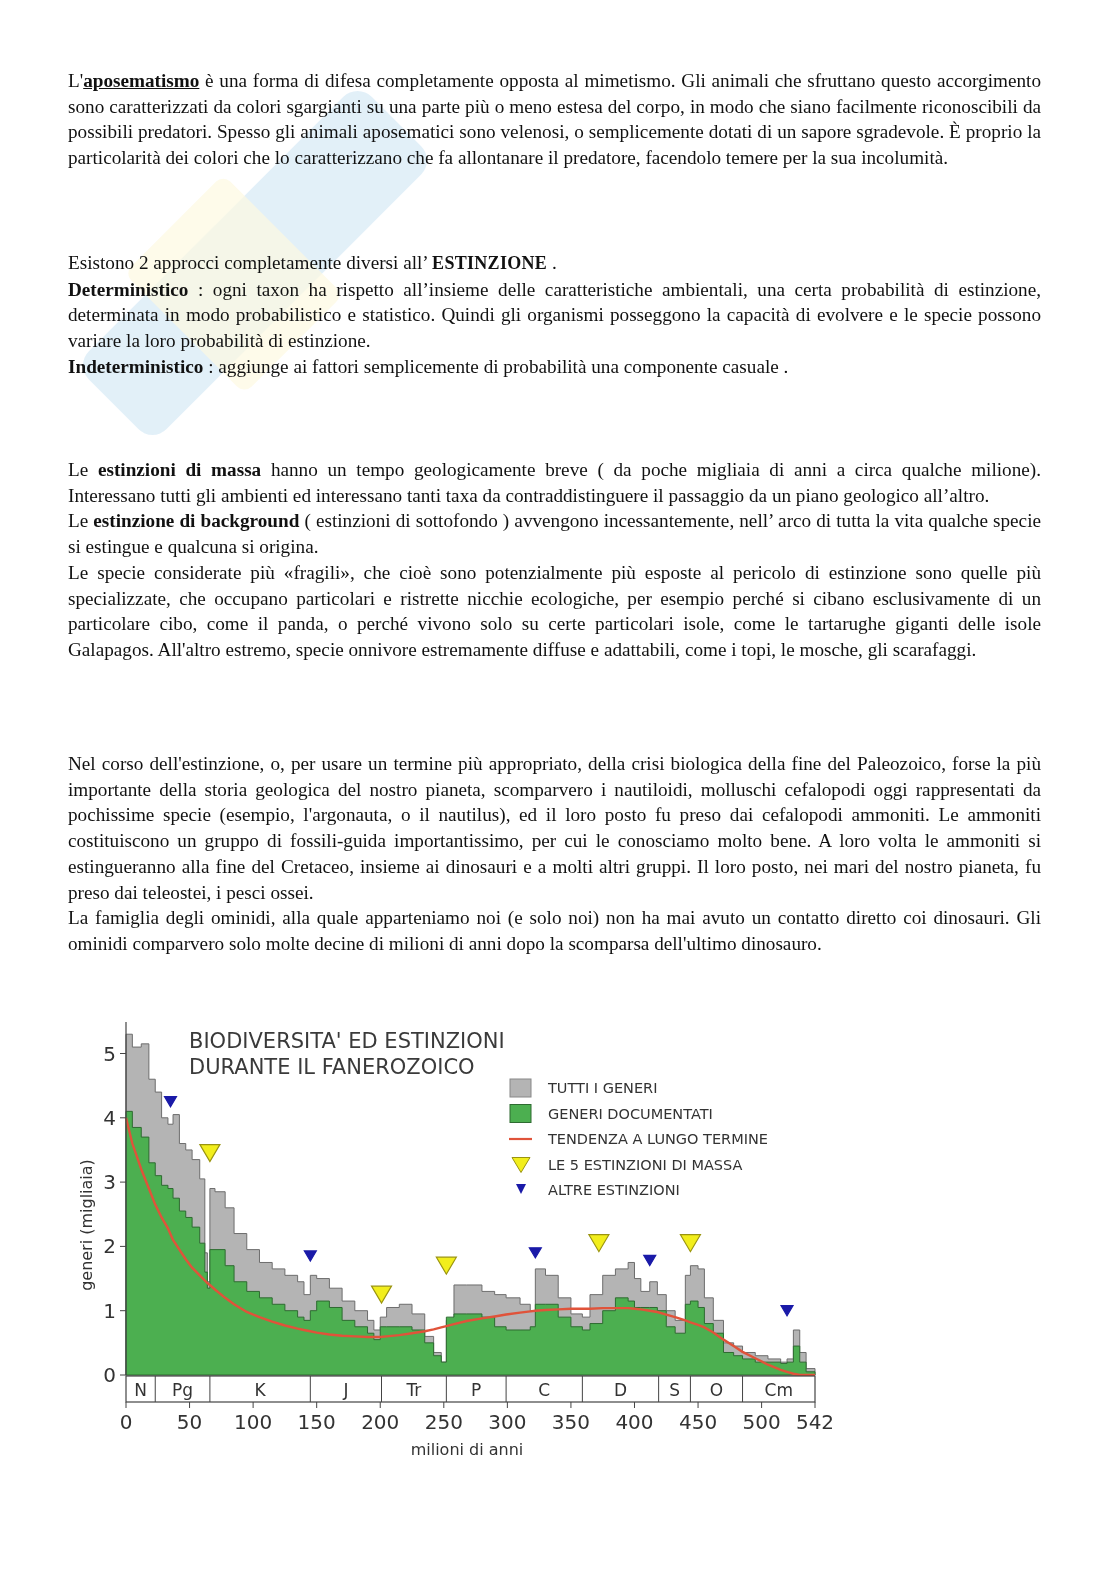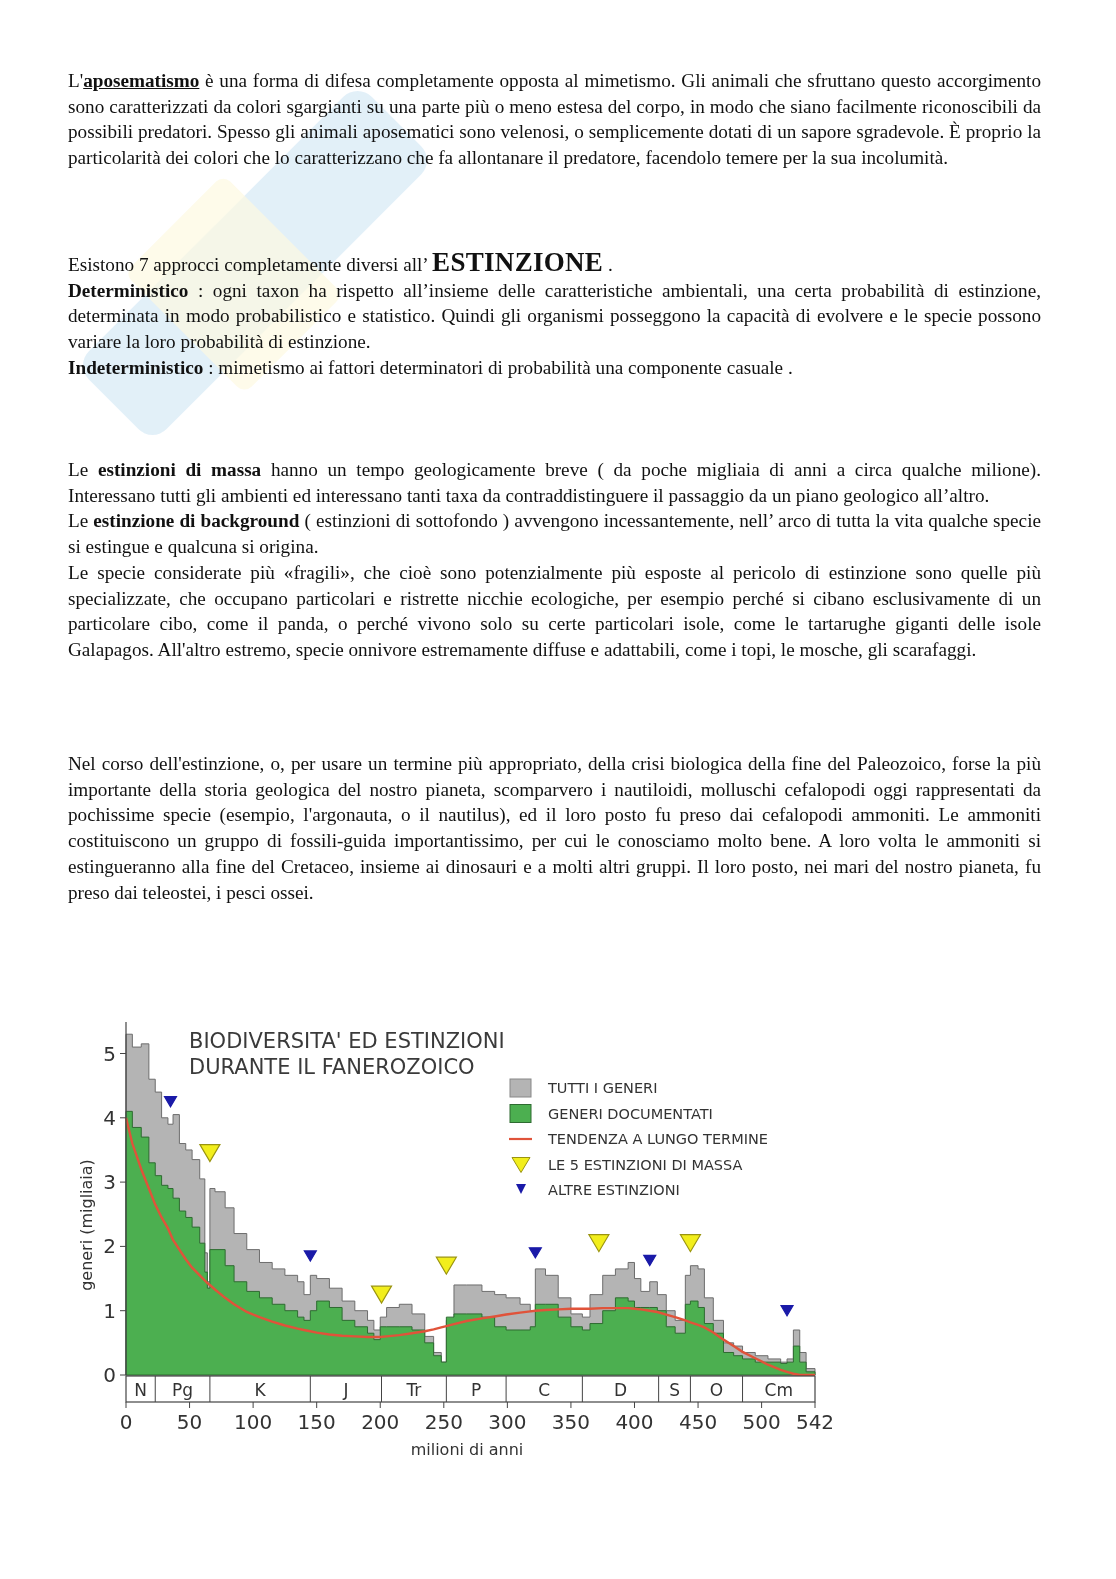--- a/index.html
+++ b/index.html
@@ -12,54 +12,55 @@
   .text-block {
     position: absolute; left: 68px; width: 973px;
     font-family: "Liberation Serif", "DejaVu Serif", serif;
     font-size: 19.2px; line-height: 25.7px; color: #111;
     text-align: justify; z-index: 1;
   }
   .text-block p { margin: 0; }
   .last-line { text-align-last: left; }
   b { font-weight: bold; }
   .u { text-decoration: underline; font-weight: bold; }
-  .big { font-size: 27px; font-weight: bold; letter-spacing: 0.3px; margin-top: 12px; }
+  .big { font-size: 18px; font-weight: bold; letter-spacing: 0.3px; margin-top: 12px; }
   .chart { position: absolute; left: 60px; top: 1010px; width: 800px; height: 470px; z-index: 1; }
   .chart svg text { font-family: "DejaVu Sans", "Liberation Sans", sans-serif; }
 </style>
 </head>
 <body>
 
 <div class="page">
 
   <svg class="watermark" viewBox="0 0 470 420">
     <g opacity="0.13" transform="rotate(-45 235 210)">
       <rect x="40" y="150" width="400" height="110" rx="20" fill="#2b8fd0"></rect>
       <rect x="140" y="120" width="140" height="170" rx="10" fill="#f3d21c" opacity="0.7"></rect>
     </g>
   </svg>
 
   <div class="text-block" style="top:68px;">
     <p class="last-line"><span>L'</span><span class="u">aposematismo</span><span> è una forma di difesa completamente opposta al mimetismo. Gli animali che sfruttano questo accorgimento sono caratterizzati da colori sgargianti su una parte più o meno estesa del corpo, in modo che siano facilmente riconoscibili da possibili predatori. Spesso gli animali aposematici sono velenosi, o semplicemente dotati di un sapore sgradevole. È proprio la particolarità dei colori che lo caratterizzano che fa allontanare il predatore, facendolo temere per la sua incolumità.</span></p>
   </div>
 
   <div class="text-block" style="top:250px;">
-    <p class="last-line"><span>Esistono 7 approcci completamente diversi all’ </span><span class="big">ESTINZIONE</span><span> .</span></p>
+    <p class="last-line"><span>Esistono 2 approcci completamente diversi all’ </span><span class="big">ESTINZIONE</span><span> .</span></p>
     <p class="last-line"><b>Deterministico</b><span> : ogni taxon ha rispetto all’insieme delle caratteristiche ambientali, una certa probabilità di estinzione, determinata in modo probabilistico e statistico. Quindi gli organismi posseggono la capacità di evolvere e le specie possono variare la loro probabilità di estinzione.</span></p>
-    <p class="last-line"><b>Indeterministico</b><span> : mimetismo ai fattori determinatori di probabilità una componente casuale .</span></p>
+    <p class="last-line"><b>Indeterministico</b><span> : aggiunge ai fattori semplicemente di probabilità una componente casuale .</span></p>
   </div>
 
   <div class="text-block" style="top:457px;">
     <p class="last-line"><span>Le </span><b>estinzioni di massa</b><span> hanno un tempo geologicamente breve ( da poche migliaia di anni a circa qualche milione). Interessano tutti gli ambienti ed interessano tanti taxa da contraddistinguere il passaggio da un piano geologico all’altro.</span></p>
     <p class="last-line"><span>Le </span><b>estinzione di background</b><span> ( estinzioni di sottofondo ) avvengono incessantemente, nell’ arco di tutta la vita qualche specie si estingue e qualcuna si origina.</span></p>
     <p class="last-line">Le specie considerate più «fragili», che cioè sono potenzialmente più esposte al pericolo di estinzione sono quelle più specializzate, che occupano particolari e ristrette nicchie ecologiche, per esempio perché si cibano esclusivamente di un particolare cibo, come il panda, o perché vivono solo su certe particolari isole, come le tartarughe giganti delle isole Galapagos. All'altro estremo, specie onnivore estremamente diffuse e adattabili, come i topi, le mosche, gli scarafaggi.</p>
   </div>
 
   <div class="text-block" style="top:751px;">
     <p class="last-line">Nel corso dell'estinzione, o, per usare un termine più appropriato, della crisi biologica della fine del Paleozoico, forse la più importante della storia geologica del nostro pianeta, scomparvero i nautiloidi, molluschi cefalopodi oggi rappresentati da pochissime specie (esempio, l'argonauta, o il nautilus), ed il loro posto fu preso dai cefalopodi ammoniti. Le ammoniti costituiscono un gruppo di fossili-guida importantissimo, per cui le conosciamo molto bene. A loro volta le ammoniti si estingueranno alla fine del Cretaceo, insieme ai dinosauri e a molti altri gruppi. Il loro posto, nei mari del nostro pianeta, fu preso dai teleostei, i pesci ossei.</p>
+    <p class="last-line">La famiglia degli ominidi, alla quale apparteniamo noi (e solo noi) non ha mai avuto un contatto diretto coi dinosauri. Gli ominidi comparvero solo molte decine di milioni di anni dopo la scomparsa dell'ultimo dinosauro.</p>
   </div>
 
   <div class="chart">
     <svg id="chart-svg" width="800" height="470" viewBox="0 0 800 470">
       <g id="chart-areas">
           <path d="M 66 365 L 66 24.210000000000036 L 72.35608856088561 24.210000000000036 L 72.35608856088561 37.07000000000005 L 81.25461254612546 37.07000000000005 L 81.25461254612546 33.85500000000002 L 88.8819188191882 33.85500000000002 L 88.8819188191882 69.22000000000003 L 95.23800738007381 69.22000000000003 L 95.23800738007381 82.07999999999998 L 101.59409594095942 82.07999999999998 L 101.59409594095942 107.80000000000001 L 107.95018450184503 107.80000000000001 L 107.95018450184503 114.23000000000002 L 113.0350553505535 114.23000000000002 L 113.0350553505535 104.58500000000004 L 119.39114391143912 104.58500000000004 L 119.39114391143912 133.52 L 125.74723247232473 133.52 L 125.74723247232473 139.95000000000002 L 132.10332103321034 139.95000000000002 L 132.10332103321034 149.595 L 139.73062730627305 149.595 L 139.73062730627305 168.88500000000002 L 144.81549815498155 168.88500000000002 L 144.81549815498155 242.83 L 147.3579335793358 242.83 L 147.3579335793358 271.765 L 149.90036900369006 271.765 L 149.90036900369006 178.53 L 154.98523985239854 178.53 L 154.98523985239854 181.745 L 165.1549815498155 181.745 L 165.1549815498155 197.82 L 174.05350553505536 197.82 L 174.05350553505536 223.54 L 186.76568265682658 223.54 L 186.76568265682658 239.615 L 199.4778597785978 239.615 L 199.4778597785978 252.47500000000002 L 212.19003690036902 252.47500000000002 L 212.19003690036902 258.90500000000003 L 224.90221402214024 258.90500000000003 L 224.90221402214024 265.33500000000004 L 237.61439114391146 265.33500000000004 L 237.61439114391146 271.765 L 243.97047970479704 271.765 L 243.97047970479704 284.625 L 250.32656826568265 284.625 L 250.32656826568265 265.33500000000004 L 256.6826568265683 265.33500000000004 L 256.6826568265683 268.55 L 269.3948339483395 268.55 L 269.3948339483395 278.195 L 282.10701107011073 278.195 L 282.10701107011073 291.055 L 294.81918819188195 291.055 L 294.81918819188195 300.7 L 307.53136531365317 300.7 L 307.53136531365317 310.345 L 313.8874538745388 310.345 L 313.8874538745388 319.99 L 320.2435424354244 319.99 L 320.2435424354244 307.13 L 326.59963099630994 307.13 L 326.59963099630994 297.485 L 339.3118081180812 297.485 L 339.3118081180812 294.27 L 352.0239852398524 294.27 L 352.0239852398524 303.915 L 364.7361623616236 303.915 L 364.7361623616236 326.42 L 373.6346863468635 326.42 L 373.6346863468635 342.495 L 381.2619926199262 342.495 L 381.2619926199262 352.14 L 386.3468634686347 352.14 L 386.3468634686347 310.345 L 393.97416974169744 310.345 L 393.97416974169744 274.98 L 406.68634686346866 274.98 L 406.68634686346866 274.98 L 421.9409594095941 274.98 L 421.9409594095941 281.40999999999997 L 434.6531365313653 281.40999999999997 L 434.6531365313653 284.625 L 446.0940959409594 284.625 L 446.0940959409594 287.84000000000003 L 460.07749077490774 287.84000000000003 L 460.07749077490774 294.27 L 470.24723247232475 294.27 L 470.24723247232475 300.7 L 475.3321033210332 300.7 L 475.3321033210332 258.90500000000003 L 485.5018450184502 258.90500000000003 L 485.5018450184502 265.33500000000004 L 498.21402214022146 265.33500000000004 L 498.21402214022146 287.84000000000003 L 510.9261992619926 287.84000000000003 L 510.9261992619926 303.915 L 522.3671586715867 303.915 L 522.3671586715867 307.13 L 529.9944649446495 307.13 L 529.9944649446495 284.625 L 542.7066420664206 284.625 L 542.7066420664206 265.33500000000004 L 555.418819188192 265.33500000000004 L 555.418819188192 258.90500000000003 L 568.1309963099632 258.90500000000003 L 568.1309963099632 252.47500000000002 L 574.4870848708488 252.47500000000002 L 574.4870848708488 268.55 L 580.8431734317343 268.55 L 580.8431734317343 281.40999999999997 L 589.7416974169741 281.40999999999997 L 589.7416974169741 271.765 L 597.369003690037 271.765 L 597.369003690037 284.625 L 606.2675276752768 284.625 L 606.2675276752768 300.7 L 615.1660516605166 300.7 L 615.1660516605166 310.345 L 625.3357933579335 310.345 L 625.3357933579335 265.33500000000004 L 630.4206642066421 265.33500000000004 L 630.4206642066421 255.69 L 638.0479704797048 255.69 L 638.0479704797048 258.90500000000003 L 644.4040590405904 258.90500000000003 L 644.4040590405904 287.84000000000003 L 653.3025830258302 287.84000000000003 L 653.3025830258302 310.345 L 663.4723247232472 310.345 L 663.4723247232472 332.85 L 673.6420664206643 332.85 L 673.6420664206643 336.065 L 682.540590405904 336.065 L 682.540590405904 342.495 L 695.2527675276752 342.495 L 695.2527675276752 345.71 L 707.9649446494465 345.71 L 707.9649446494465 348.925 L 720.6771217712177 348.925 L 720.6771217712177 352.14 L 727.0332103321033 352.14 L 727.0332103321033 348.925 L 733.3892988929889 348.925 L 733.3892988929889 319.99 L 739.7453874538745 319.99 L 739.7453874538745 342.495 L 746.1014760147601 342.495 L 746.1014760147601 358.57 L 755 358.57 L 755 365 L 755 365 Z" fill="#b4b4b4" stroke="#6d6d6d" stroke-width="1"></path>
           <path d="M 66 365 L 66 101.37000000000006 L 72.35608856088561 101.37000000000006 L 72.35608856088561 117.445 L 81.25461254612546 117.445 L 81.25461254612546 127.09 L 88.8819188191882 127.09 L 88.8819188191882 152.81000000000003 L 95.23800738007381 152.81000000000003 L 95.23800738007381 165.67000000000002 L 101.59409594095942 165.67000000000002 L 101.59409594095942 175.315 L 107.95018450184503 175.315 L 107.95018450184503 178.53 L 113.0350553505535 178.53 L 113.0350553505535 188.175 L 119.39114391143912 188.175 L 119.39114391143912 201.03500000000003 L 125.74723247232473 201.03500000000003 L 125.74723247232473 207.465 L 132.10332103321034 207.465 L 132.10332103321034 217.11 L 139.73062730627305 217.11 L 139.73062730627305 233.18500000000003 L 144.81549815498155 233.18500000000003 L 144.81549815498155 262.12 L 147.3579335793358 262.12 L 147.3579335793358 278.195 L 149.90036900369006 278.195 L 149.90036900369006 239.615 L 154.98523985239854 239.615 L 154.98523985239854 239.615 L 165.1549815498155 239.615 L 165.1549815498155 255.69 L 174.05350553505536 255.69 L 174.05350553505536 271.765 L 186.76568265682658 271.765 L 186.76568265682658 281.40999999999997 L 199.4778597785978 281.40999999999997 L 199.4778597785978 287.84000000000003 L 212.19003690036902 287.84000000000003 L 212.19003690036902 294.27 L 224.90221402214024 294.27 L 224.90221402214024 300.7 L 237.61439114391146 300.7 L 237.61439114391146 307.13 L 243.97047970479704 307.13 L 243.97047970479704 310.345 L 250.32656826568265 310.345 L 250.32656826568265 300.7 L 256.6826568265683 300.7 L 256.6826568265683 291.055 L 269.3948339483395 291.055 L 269.3948339483395 297.485 L 282.10701107011073 297.485 L 282.10701107011073 310.345 L 294.81918819188195 310.345 L 294.81918819188195 316.775 L 307.53136531365317 316.775 L 307.53136531365317 323.205 L 313.8874538745388 323.205 L 313.8874538745388 329.635 L 320.2435424354244 329.635 L 320.2435424354244 316.775 L 326.59963099630994 316.775 L 326.59963099630994 316.775 L 339.3118081180812 316.775 L 339.3118081180812 316.775 L 352.0239852398524 316.775 L 352.0239852398524 319.99 L 364.7361623616236 319.99 L 364.7361623616236 332.85 L 373.6346863468635 332.85 L 373.6346863468635 345.71 L 381.2619926199262 345.71 L 381.2619926199262 352.14 L 386.3468634686347 352.14 L 386.3468634686347 307.13 L 393.97416974169744 307.13 L 393.97416974169744 303.915 L 406.68634686346866 303.915 L 406.68634686346866 303.915 L 421.9409594095941 303.915 L 421.9409594095941 307.13 L 434.6531365313653 307.13 L 434.6531365313653 316.775 L 446.0940959409594 316.775 L 446.0940959409594 319.99 L 460.07749077490774 319.99 L 460.07749077490774 319.99 L 470.24723247232475 319.99 L 470.24723247232475 316.775 L 475.3321033210332 316.775 L 475.3321033210332 294.27 L 485.5018450184502 294.27 L 485.5018450184502 294.27 L 498.21402214022146 294.27 L 498.21402214022146 307.13 L 510.9261992619926 307.13 L 510.9261992619926 316.775 L 522.3671586715867 316.775 L 522.3671586715867 319.99 L 529.9944649446495 319.99 L 529.9944649446495 313.56 L 542.7066420664206 313.56 L 542.7066420664206 300.7 L 555.418819188192 300.7 L 555.418819188192 287.84000000000003 L 568.1309963099632 287.84000000000003 L 568.1309963099632 291.055 L 574.4870848708488 291.055 L 574.4870848708488 297.485 L 580.8431734317343 297.485 L 580.8431734317343 297.485 L 589.7416974169741 297.485 L 589.7416974169741 297.485 L 597.369003690037 297.485 L 597.369003690037 300.7 L 606.2675276752768 300.7 L 606.2675276752768 316.775 L 615.1660516605166 316.775 L 615.1660516605166 323.205 L 625.3357933579335 323.205 L 625.3357933579335 294.27 L 630.4206642066421 294.27 L 630.4206642066421 291.055 L 638.0479704797048 291.055 L 638.0479704797048 297.485 L 644.4040590405904 297.485 L 644.4040590405904 313.56 L 653.3025830258302 313.56 L 653.3025830258302 323.205 L 663.4723247232472 323.205 L 663.4723247232472 342.495 L 673.6420664206643 342.495 L 673.6420664206643 345.71 L 682.540590405904 345.71 L 682.540590405904 348.925 L 695.2527675276752 348.925 L 695.2527675276752 352.14 L 707.9649446494465 352.14 L 707.9649446494465 352.14 L 720.6771217712177 352.14 L 720.6771217712177 353.426 L 727.0332103321033 353.426 L 727.0332103321033 352.14 L 733.3892988929889 352.14 L 733.3892988929889 336.065 L 739.7453874538745 336.065 L 739.7453874538745 352.14 L 746.1014760147601 352.14 L 746.1014760147601 361.785 L 755 361.785 L 755 365 L 755 365 Z" fill="#4caf50" stroke="#2e6b31" stroke-width="1"></path>
           <path d="M 66 107.80000000000001 L 72.35608856088561 133.52 L 81.25461254612546 159.24 L 88.8819188191882 178.53 L 95.23800738007381 194.60500000000002 L 101.59409594095942 207.465 L 107.95018450184503 218.39600000000002 L 113.0350553505535 229.97 L 119.39114391143912 239.615 L 125.74723247232473 249.26 L 132.10332103321034 257.619 L 139.73062730627305 265.33500000000004 L 144.81549815498155 270.479 L 147.3579335793358 273.051 L 149.90036900369006 274.98 L 154.98523985239854 279.481 L 165.1549815498155 287.84000000000003 L 174.05350553505536 294.27 L 186.76568265682658 301.986 L 199.4778597785978 307.13 L 212.19003690036902 311.63100000000003 L 224.90221402214024 315.48900000000003 L 237.61439114391146 318.704 L 243.97047970479704 319.99 L 250.32656826568265 321.276 L 256.6826568265683 322.562 L 269.3948339483395 324.491 L 282.10701107011073 325.777 L 294.81918819188195 326.42 L 307.53136531365317 327.063 L 313.8874538745388 327.063 L 320.2435424354244 327.063 L 326.59963099630994 326.42 L 339.3118081180812 325.134 L 352.0239852398524 323.205 L 364.7361623616236 321.276 L 373.6346863468635 319.347 L 381.2619926199262 317.418 L 386.3468634686347 316.132 L 393.97416974169744 314.203 L 406.68634686346866 310.988 L 421.9409594095941 308.416 L 434.6531365313653 306.487 L 446.0940959409594 304.558 L 460.07749077490774 302.629 L 470.24723247232475 301.343 L 475.3321033210332 300.7 L 485.5018450184502 300.057 L 498.21402214022146 299.414 L 510.9261992619926 298.771 L 522.3671586715867 298.771 L 529.9944649446495 298.771 L 542.7066420664206 298.128 L 555.418819188192 298.128 L 568.1309963099632 298.128 L 574.4870848708488 298.771 L 580.8431734317343 299.414 L 589.7416974169741 300.7 L 597.369003690037 301.986 L 606.2675276752768 304.558 L 615.1660516605166 307.13 L 625.3357933579335 310.345 L 630.4206642066421 312.274 L 638.0479704797048 314.846 L 644.4040590405904 317.418 L 653.3025830258302 322.562 L 663.4723247232472 329.635 L 673.6420664206643 336.065 L 682.540590405904 341.852 L 695.2527675276752 348.282 L 707.9649446494465 354.712 L 720.6771217712177 359.856 L 727.0332103321033 361.785 L 733.3892988929889 363.714 L 739.7453874538745 365 L 746.1014760147601 365 L 755 365" fill="none" stroke="#e0533a" stroke-width="2.4"></path>
         </g>
       <g id="chart-markers">

